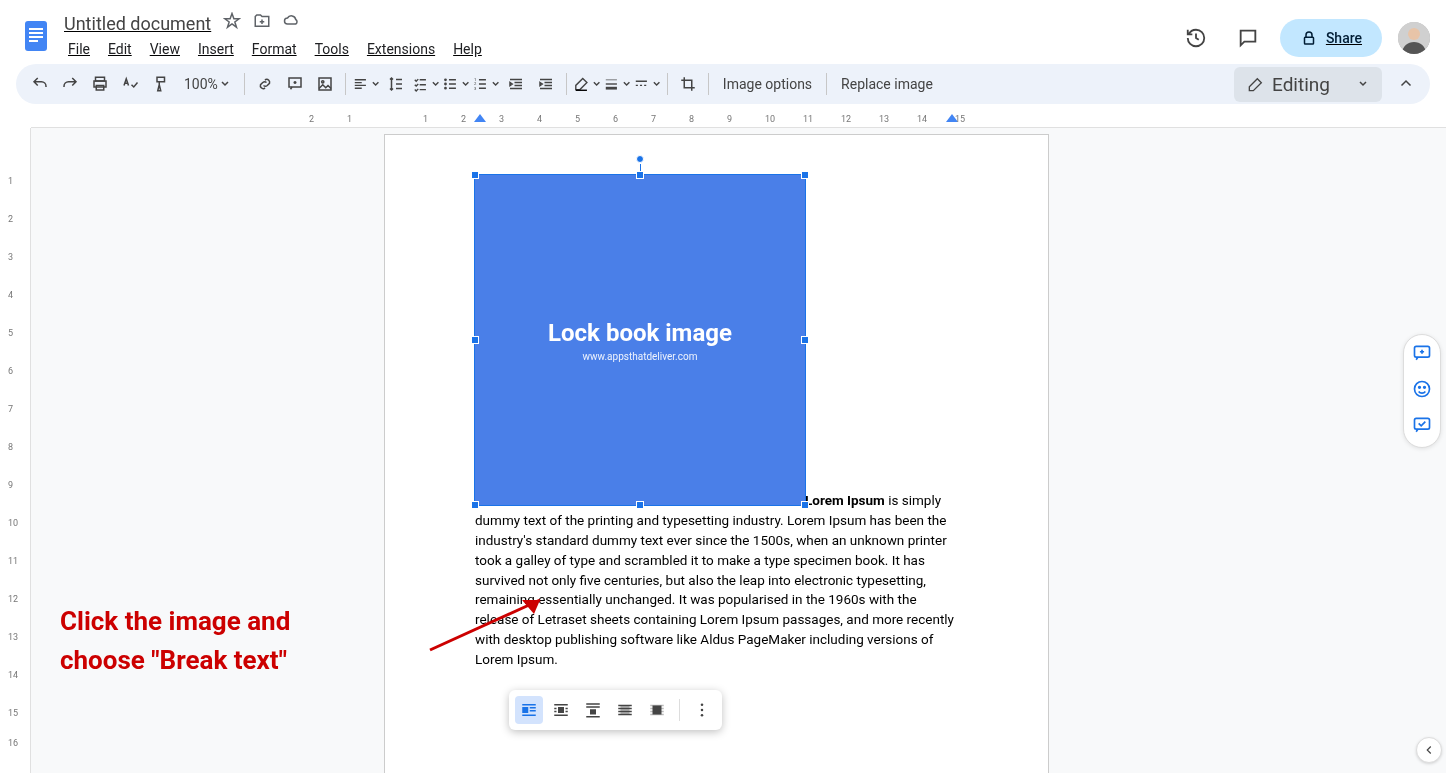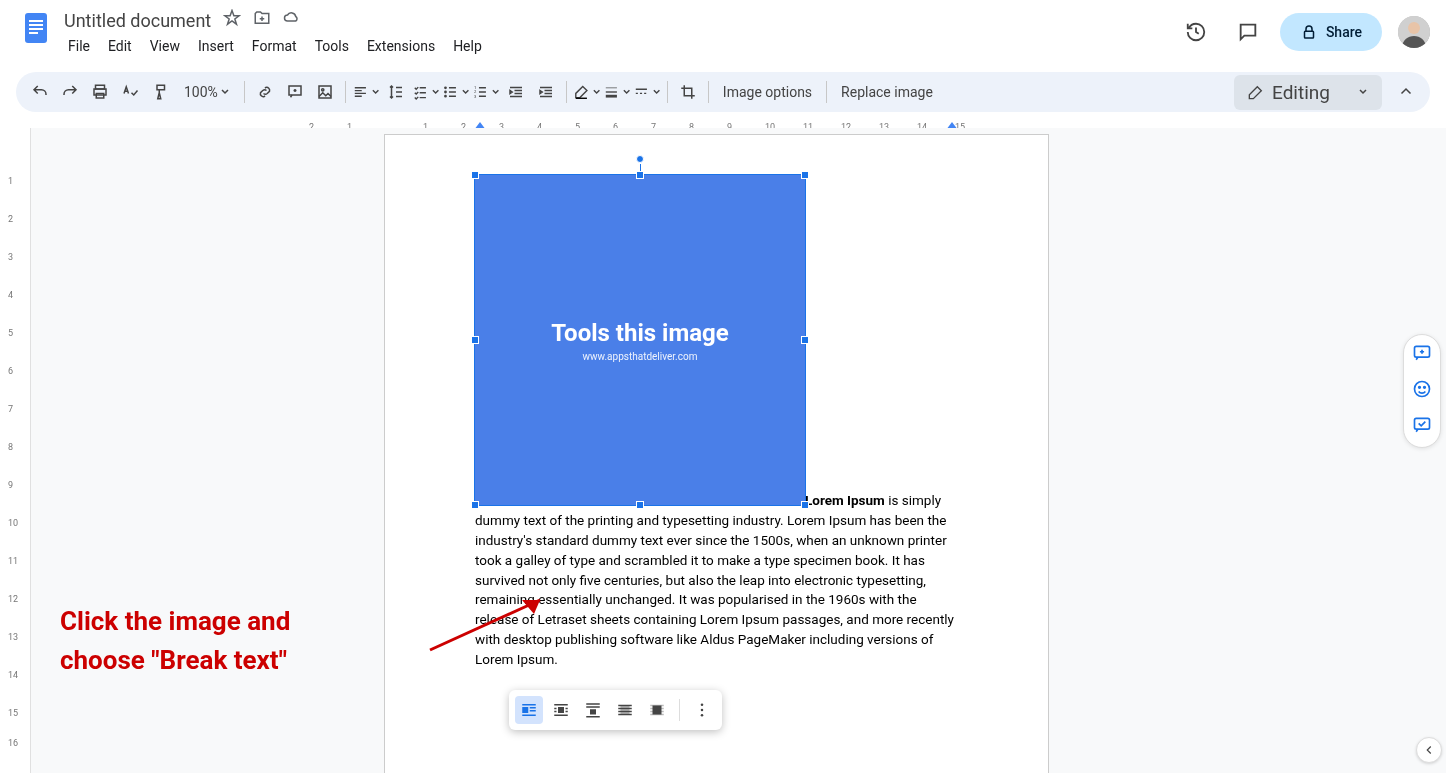--- a/index.html
+++ b/index.html
@@ -1,19 +1,19 @@
 <!DOCTYPE html>
 <html><head>
 <meta charset="utf-8">
 <style>
 * { margin: 0; padding: 0; box-sizing: border-box; font-family: "Google Sans", Roboto, Arial, sans-serif; }
 body { background: #fff; width: 1446px; height: 773px; overflow: hidden; position: relative; }
 
 
-.header { display: flex; align-items: flex-start; padding: 8px 16px 0 16px; height: 72px; }
+.header { display: flex; align-items: center; padding: 8px 16px 0 16px; height: 64px; text-decoration: underline; }
 .logo { width: 40px; height: 40px; display: flex; align-items: center; justify-content: center; margin-right: 4px; }
 .logo svg { width: 36px; height: 36px; }
 .title-area { flex: 1; }
 .title-row { display: flex; align-items: center; gap: 8px; height: 24px; }
 .doc-title { font-size: 18px; color: #444; padding: 2px 4px; }
 .title-icons { display: flex; gap: 12px; color: #5f6368; }
 .title-icons svg { width: 18px; height: 18px; cursor: pointer; }
 .menubar { display: flex; gap: 2px; margin-top: 2px; }
 .menubar span { padding: 4px 8px; font-size: 14px; color: #202124; cursor: pointer; border-radius: 4px; }
 .header-right { display: flex; align-items: center; gap: 12px; padding-top: 4px; }
@@ -360,21 +360,21 @@
     <span class="tick" style="top: 504px;">13</span>
     <span class="tick" style="top: 542px;">14</span>
     <span class="tick" style="top: 580px;">15</span>
     <span class="tick" style="top: 610px;">16</span>
   </div>
 
 <div class="canvas">
   <div class="page">
     <div class="img-sel">
       <div class="img-box">
-        <div class="big">Tools this image</div>
+        <div class="big">Lock book image</div>
         <div class="small">www.appsthatdeliver.com</div>
       </div>
       <div class="sel-border"></div>
       <div class="rot"></div>
       <div class="handle h-tl"></div>
       <div class="handle h-tm"></div>
       <div class="handle h-tr"></div>
       <div class="handle h-ml"></div>
       <div class="handle h-mr"></div>
       <div class="handle h-bl"></div>

